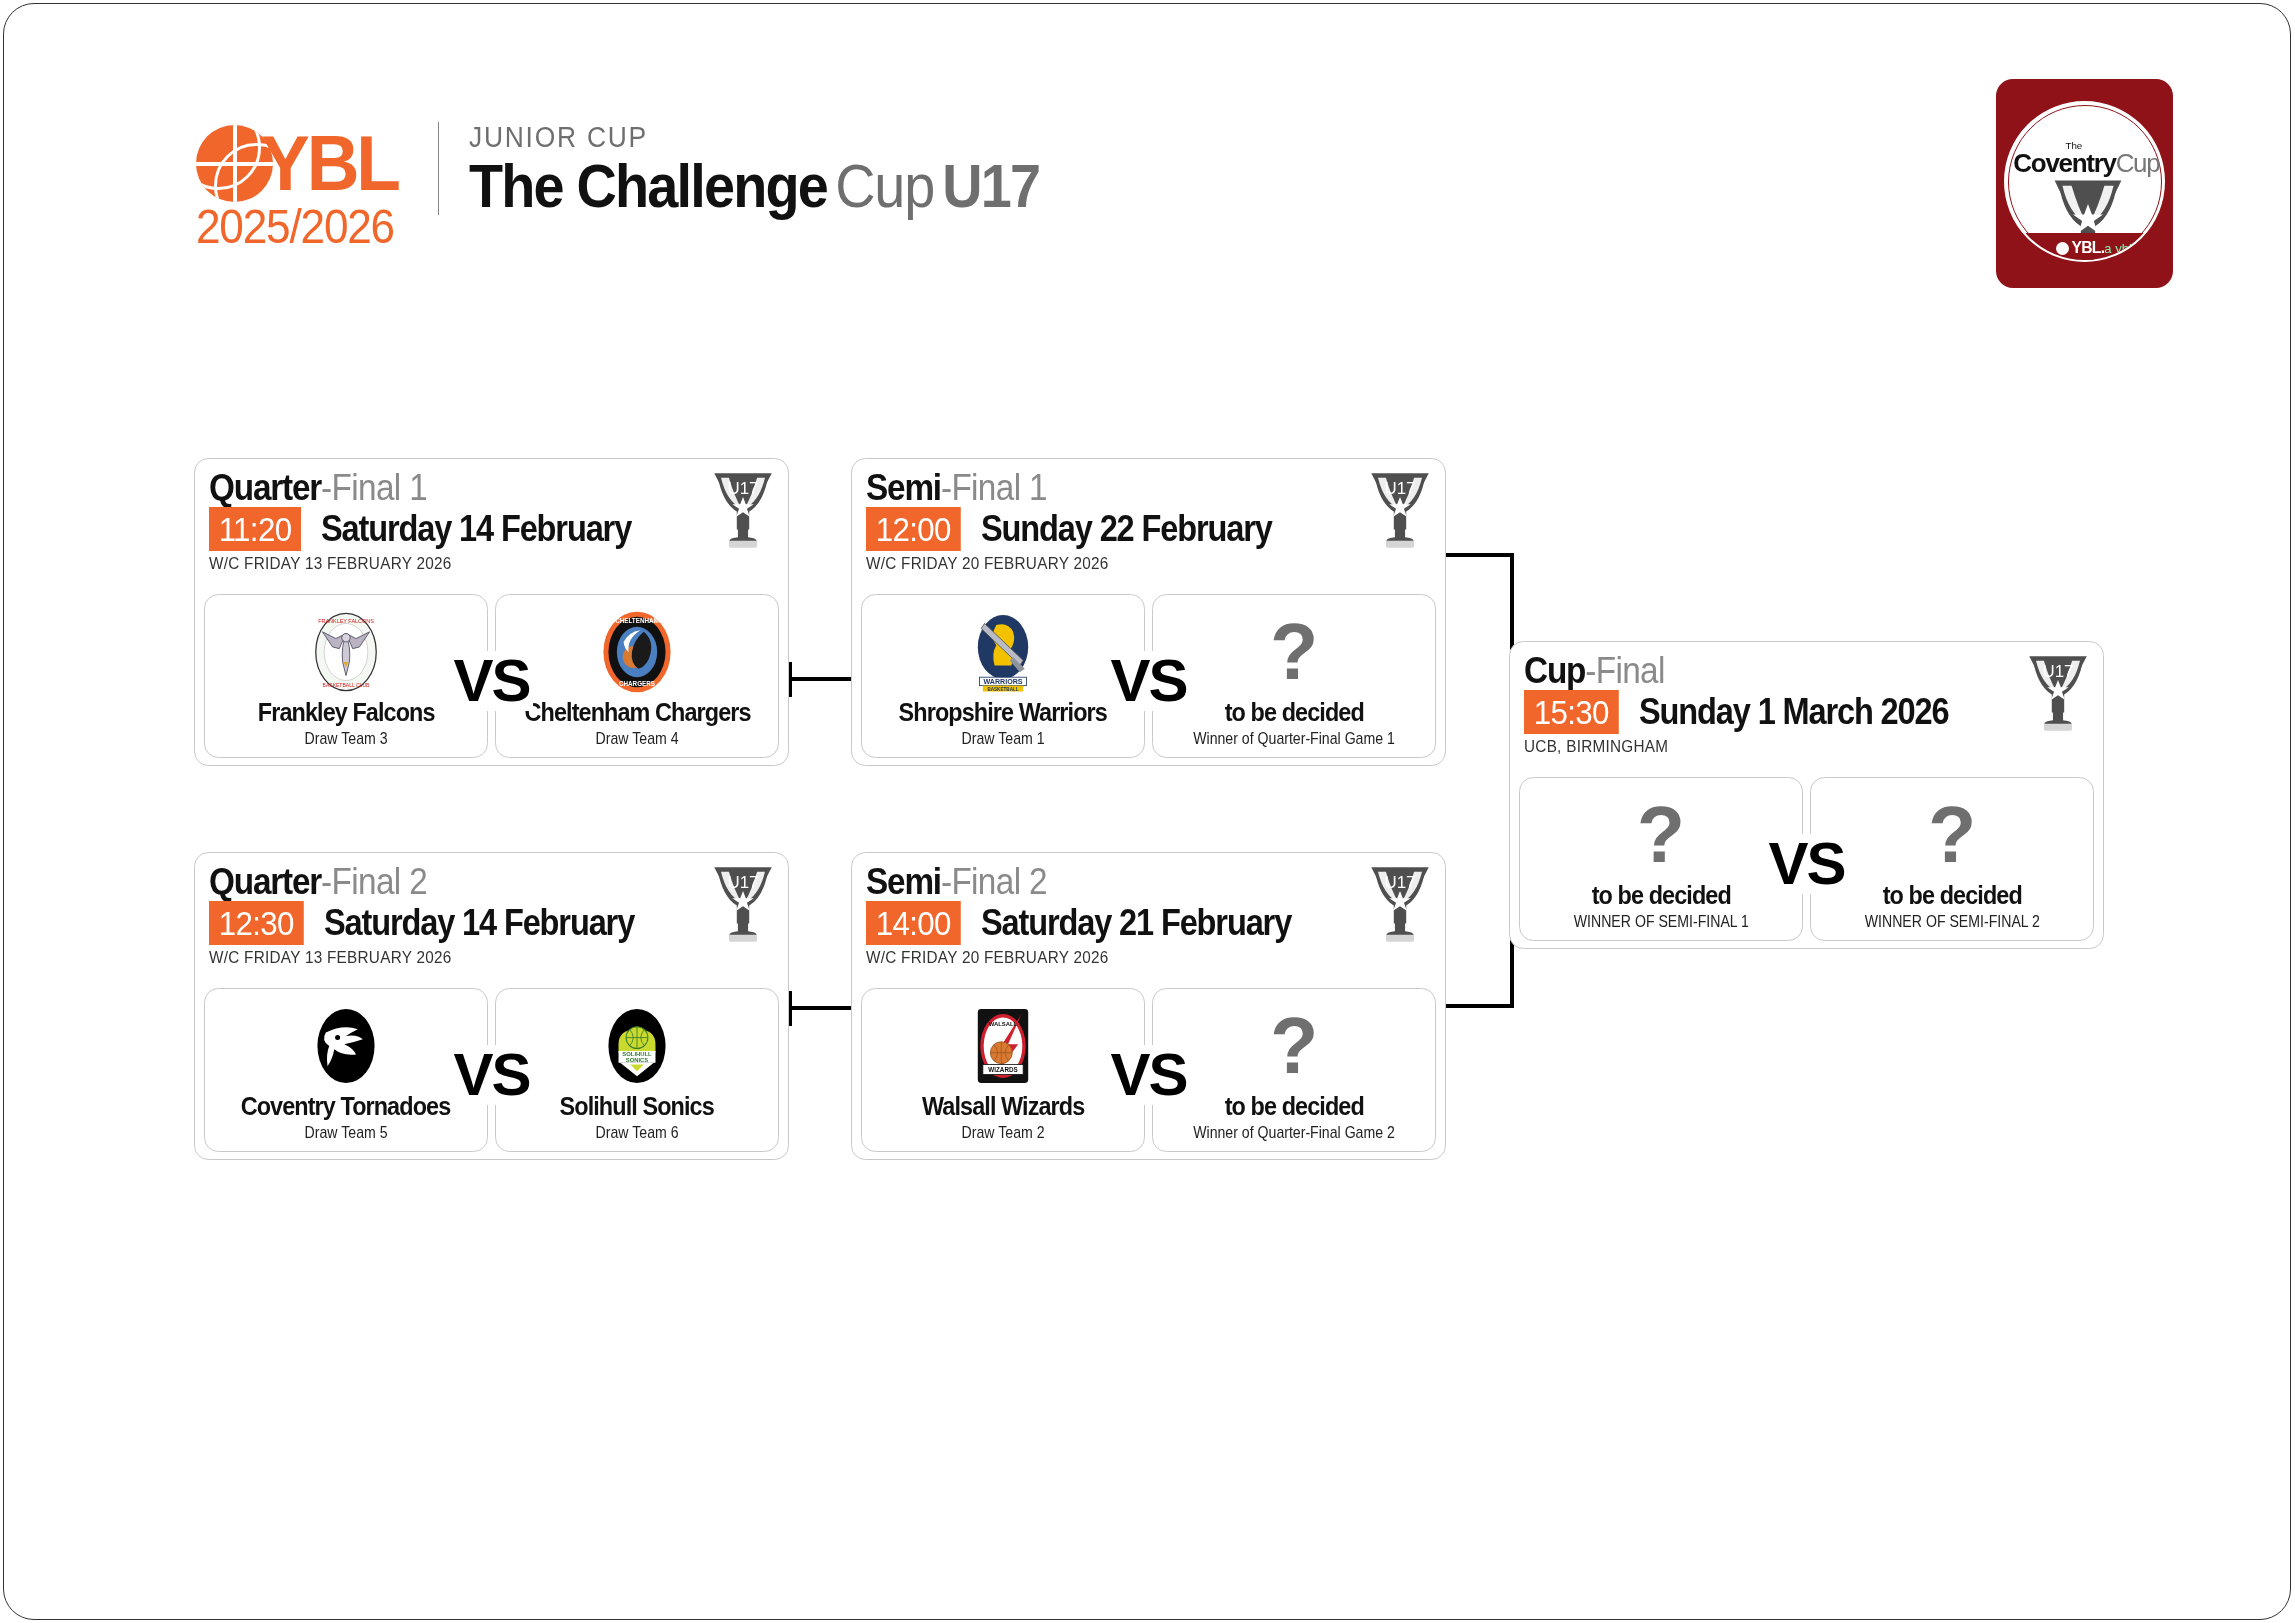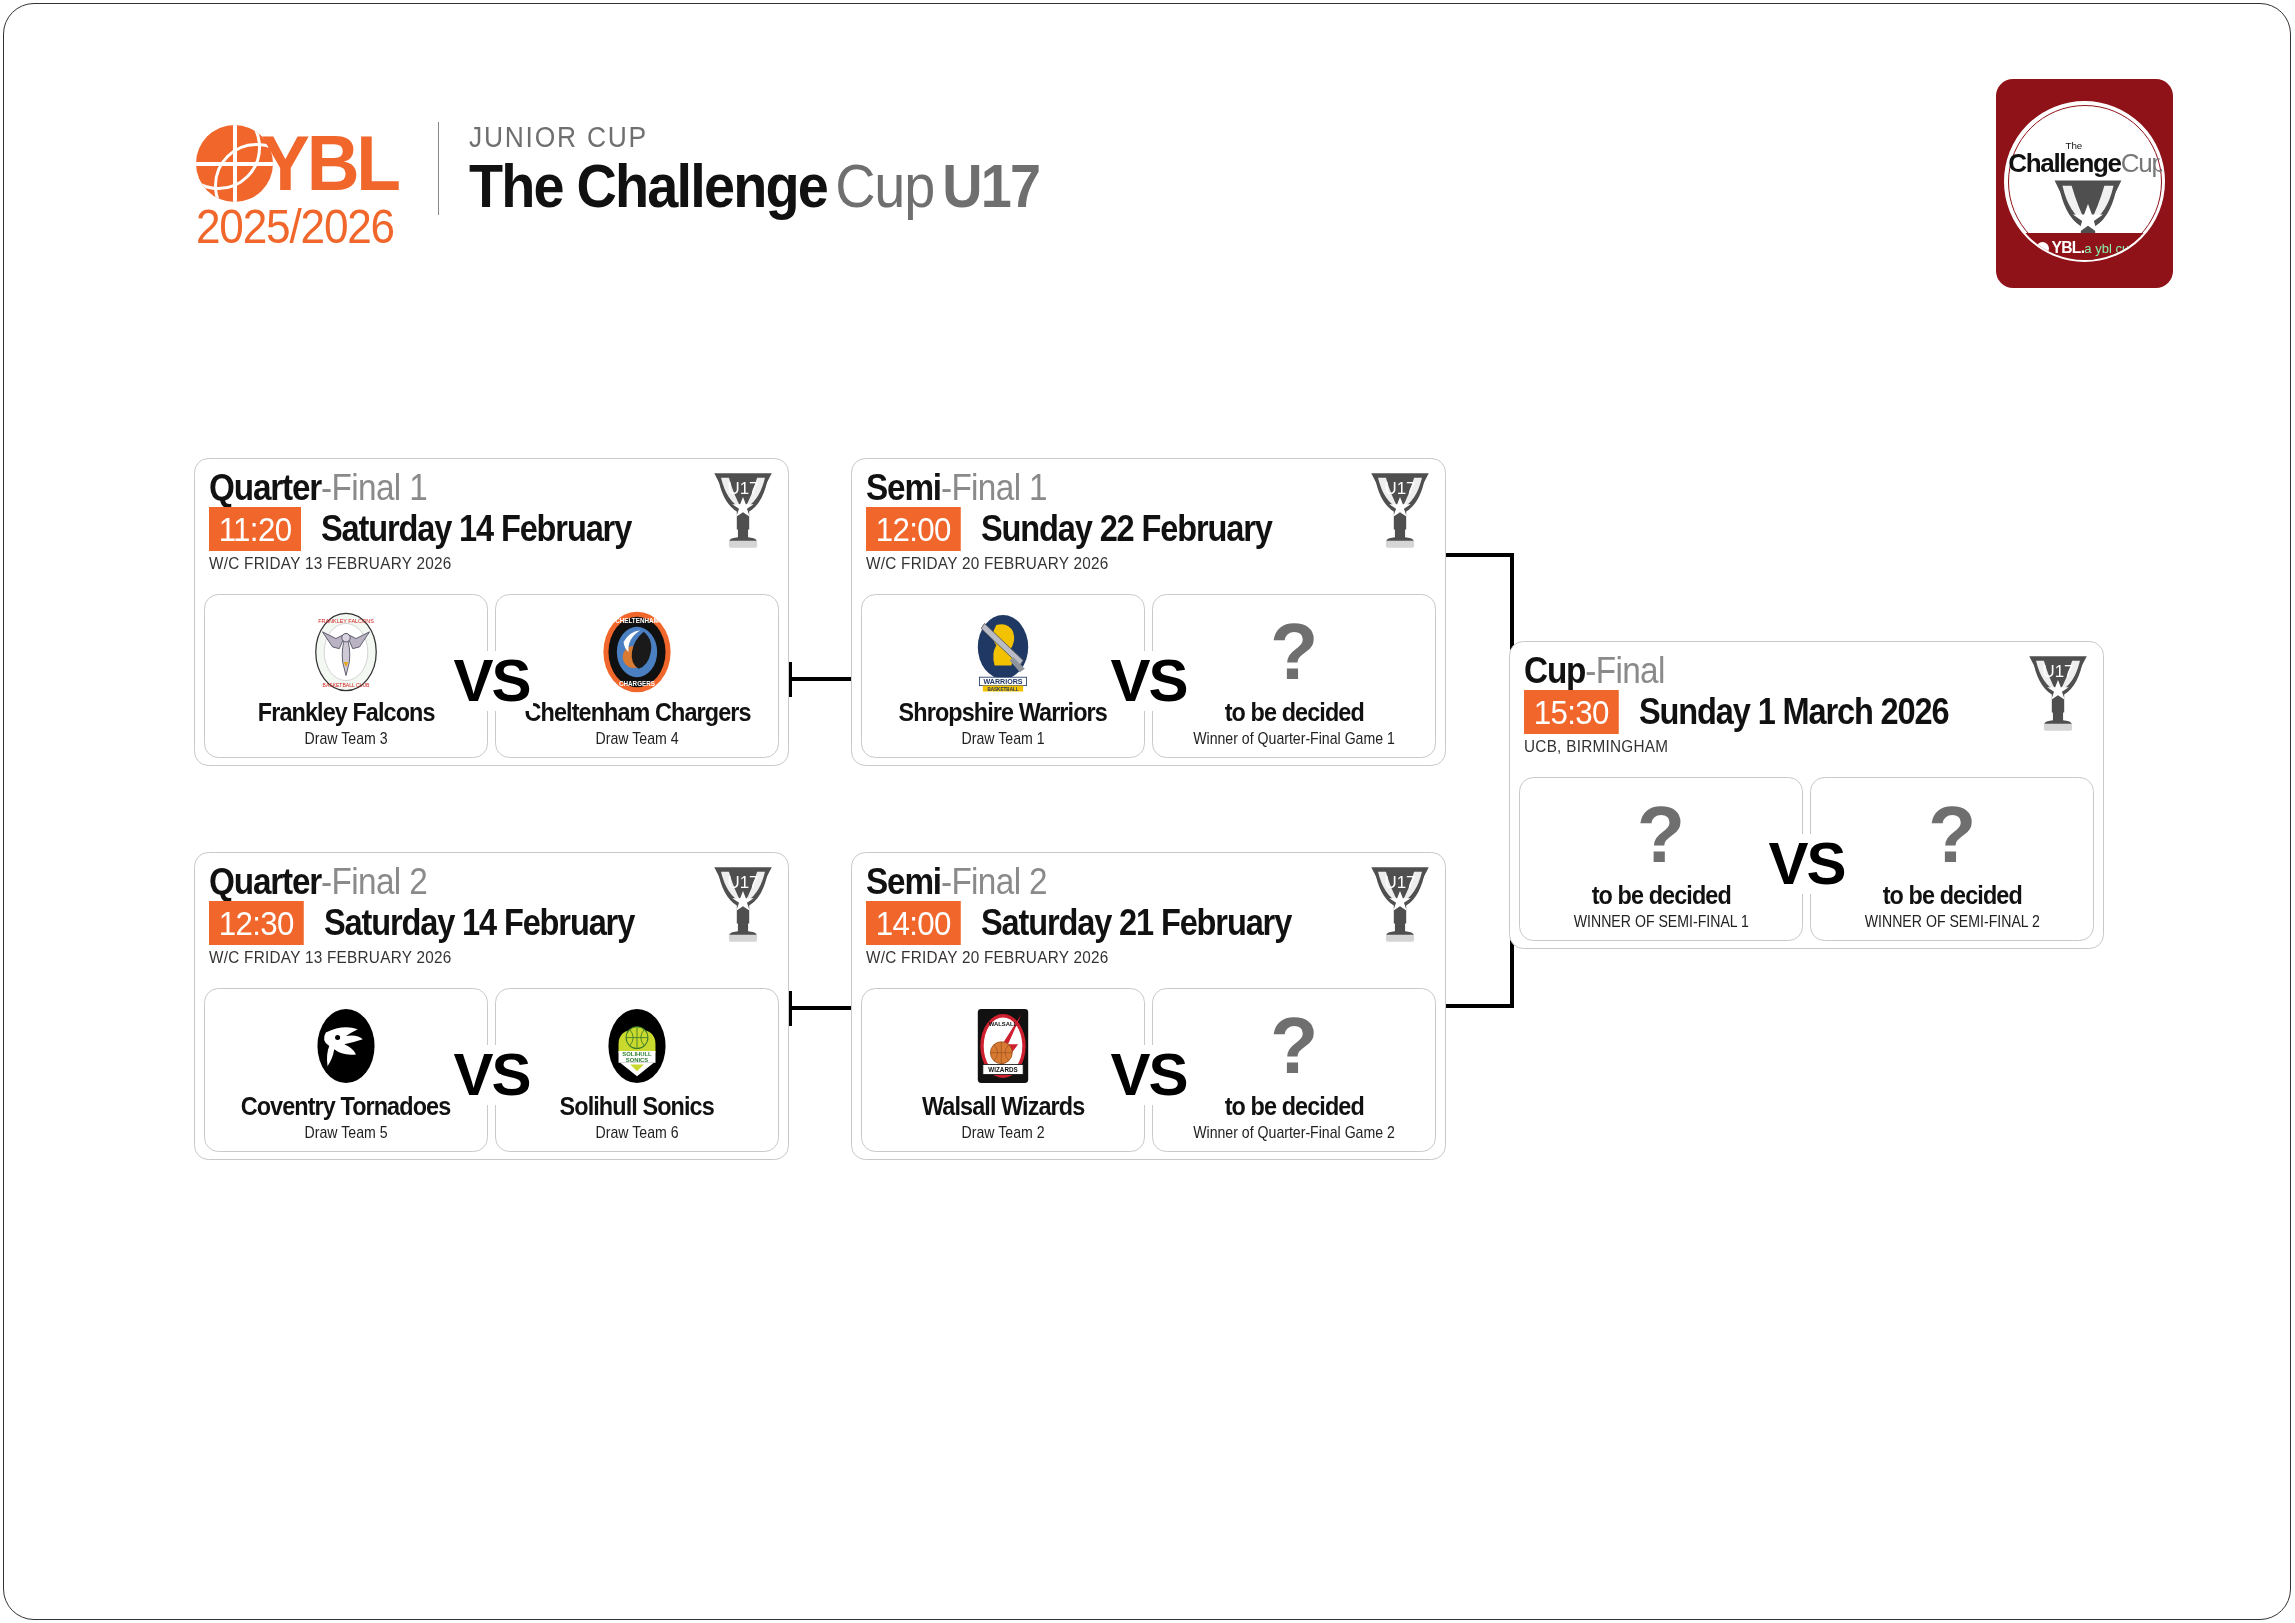--- a/index.html
+++ b/index.html
@@ -61,21 +61,21 @@
     position:absolute;left:2px;top:2px;width:154px;height:154px;border-radius:50%;
     border:1.3px solid #8E1218;box-sizing:border-box;
   }
   .cup-badge .cc-text{position:absolute;left:0;top:38px;width:161px;text-align:center;z-index:3;}
   .cc-the{font-size:9.8px;color:#111;font-weight:300;display:block;line-height:9.2px;margin-left:-25px;}
   .cc-main{font-size:26px;line-height:26px;letter-spacing:-1.3px;}
   .cc-main b{font-weight:bold;color:#111;}
   .cc-main i{font-style:normal;font-weight:300;color:#777;}
   .cup-badge .band{
     position:absolute;left:0;top:130px;width:161px;height:30px;background:#8E1218;z-index:4;
-    display:flex;align-items:center;justify-content:center;padding:0 10.5px;box-sizing:border-box;
+    display:flex;align-items:center;justify-content:flex-end;padding:0 10.5px;box-sizing:border-box;
   }
   .band-ybl{color:#fff;font-weight:bold;font-size:15.7px;letter-spacing:-0.7px;display:flex;align-items:center;}
   .band-ybl .bb{width:13px;height:13px;border-radius:50%;background:#fff;margin-right:2px;}
   .band-right{color:#86efac;font-size:13px;font-weight:300;}
   .badge-trophy{position:absolute;left:46px;top:63px;width:72px;height:118px;z-index:2;}
 
   
   .bracket{position:absolute;left:0;top:0;width:2295px;height:1623px;}
   .match{
     position:absolute;border:1.3px solid #c9c9c9;border-radius:14.4px;background:#fff;box-sizing:border-box;
@@ -173,21 +173,21 @@
       <path d="M94 30 Q84 74 58 86 Q70 64 80 30 Z" fill="#fff" opacity="0.92"></path>
       <rect x="46" y="120" width="18" height="36" fill="#4f4f4f"></rect>
       <ellipse cx="55" cy="156" rx="26" ry="8" fill="#4f4f4f"></ellipse>
       <rect x="28" y="156" width="54" height="14" rx="3" fill="#d5d5d5"></rect>
       <polygon points="55,58 61,74 78,74 64,84 69,101 55,91 41,101 46,84 32,74 49,74" fill="#fff"></polygon>
     </svg>
 
     <div class="cc-text">
       <span class="cc-the">The</span>
       <span class="cc-main">
-        <b>Challenge</b><i>Cup</i>
+        <b>Coventry</b><i>Cup</i>
       </span>
     </div>
 
     <div class="band">
       <span class="band-ybl">
         <span class="bb"></span>
           <span>YBL.</span>
       </span>
       <span class="band-right">a ybl cup</span>
     </div>

